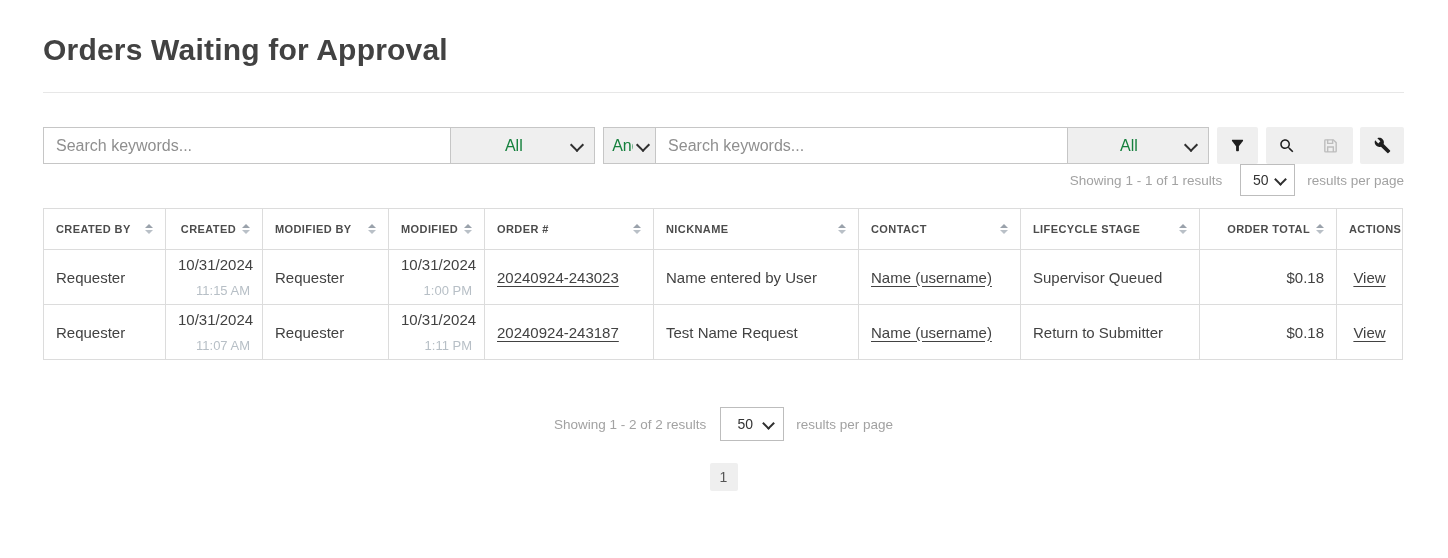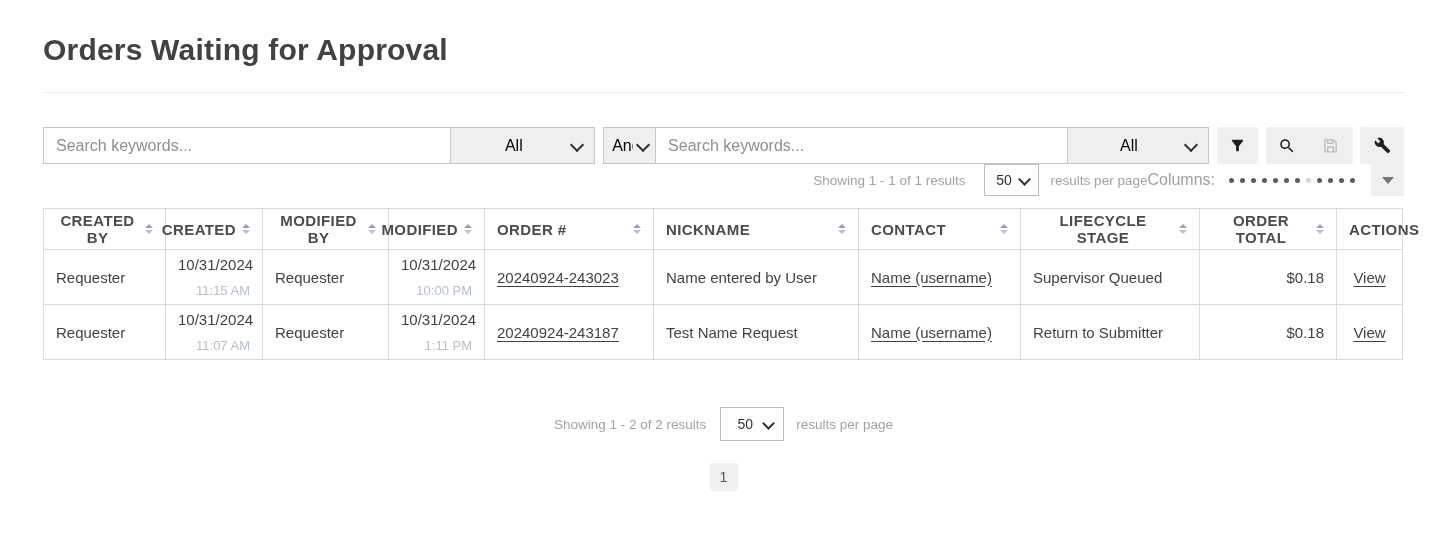--- a/index.html
+++ b/index.html
@@ -28,21 +28,21 @@
   .input-2 { width: 412px; border-left: none; }
   .select-wrap { position: relative; display: inline-block; height: 37px; }
   .select-wrap::after {
     content: ""; position: absolute; right: 13px; top: 13px; width: 8px; height: 8px;
     border-left: 2px solid #2f2f2f; border-bottom: 2px solid #2f2f2f;
     transform: rotate(-45deg); pointer-events: none;
   }
   .select-wrap select {
     appearance: none; -webkit-appearance: none; -moz-appearance: none;
     height: 37px; width: 100%; border: 1px solid #c6c6c6; background: #efefef;
-    font-size: 16px; color: #000000; font-family: inherit; outline: none;
+    font-size: 16px; color: #15803d; font-family: inherit; outline: none;
     padding: 0 30px 0 12px; text-align: center; text-align-last: center;
   }
   .col-select-1 { width: 145px; margin-left: -1px; }
   .operator-select { width: 53px; margin-left: 8px; }
   .operator-select::after { right: 8px; }
   .operator-select select { padding: 0 22px 0 8px; }
   .col-select-2 { width: 143px; margin-left: -1px; }
 
   .icon-btn {
     height: 37px; border: none; background: #efefef; border-radius: 2px;
@@ -75,21 +75,21 @@
   .dot.off { background: #d4d4d4; }
   .columns-dd-btn {
     width: 33px; height: 32px; background: #efefef; border: none; border-radius: 2px;
     display: inline-flex; align-items: center; justify-content: center; cursor: pointer;
   }
   .caret-down { width: 0; height: 0; border-left: 6px solid transparent; border-right: 6px solid transparent; border-top: 7px solid #757575; }
 
   
   table.orders { border-collapse: collapse; table-layout: fixed; width: 1359px; margin-top: 12px; }
   table.orders th, table.orders td { border: 1px solid #dcdcdc; }
-  th { height: 41px; padding: 0 12px; font-size: 15px; font-weight: bold; color: #4c4c4c; letter-spacing: .4px; background: #fff; }
+  th { height: 41px; padding: 0 12px; font-size: 11px; font-weight: bold; color: #4c4c4c; letter-spacing: .4px; background: #fff; }
   .th-inner { display: flex; align-items: center; justify-content: space-between; gap: 6px; }
   .th-inner.right { justify-content: flex-end; }
   .th-inner.center { justify-content: flex-start; }
   .sort { display: inline-flex; flex-direction: column; align-items: center; gap: 2px; cursor: pointer; flex: none; }
   .sort i { display: block; width: 0; height: 0; border-left: 4px solid transparent; border-right: 4px solid transparent; }
   .sort .up { border-bottom: 4px solid #9aa2ab; }
   .sort .down { border-top: 4px solid #b9c0c7; }
 
   td { height: 51px; padding: 6px 12px; font-size: 15px; color: #424242; vertical-align: middle; background: #fff; }
   td.right { text-align: right; }
@@ -171,40 +171,20 @@
 <div class="info-row">
   <div class="showing-group">
     <span class="muted">Showing 1 - 1 of 1 results</span>
     <span class="select-wrap per-page-wrap">
       <select>
         <option>50</option>
       </select>
     </span>
     <span class="muted per-page-label">results per page</span>
   </div>
-  <div class="columns-group">
-    <span class="columns-label">Columns:</span>
-    <span class="dots">
-        <span class="dot"></span>
-        <span class="dot"></span>
-        <span class="dot"></span>
-        <span class="dot"></span>
-        <span class="dot"></span>
-        <span class="dot"></span>
-        <span class="dot"></span>
-        <span class="dot off"></span>
-        <span class="dot"></span>
-        <span class="dot"></span>
-        <span class="dot"></span>
-        <span class="dot"></span>
-      </span>
-    <button class="columns-dd-btn" title="Columns">
-      <span class="caret-down"></span>
-    </button>
-  </div>
 </div>
 
 <table class="orders">
   <colgroup>
     <col style="width:122px">
       <col style="width:97px">
       <col style="width:126px">
       <col style="width:96px">
     <col style="width:169px">
       <col style="width:205px">
@@ -306,21 +286,21 @@
   <tbody>
     <tr>
       <td>Requester</td>
       <td class="right">
         <span class="dt-date">10/31/2024</span>
         <span class="dt-time">11:15 AM</span>
       </td>
       <td>Requester</td>
       <td class="right">
         <span class="dt-date">10/31/2024</span>
-        <span class="dt-time">10:00 PM</span>
+        <span class="dt-time">1:00 PM</span>
       </td>
       <td><a href="#" class="cell-link">20240924-243023</a></td>
       <td>Name entered by User</td>
       <td><a href="#" class="cell-link">Name (username)</a></td>
       <td>Supervisor Queued</td>
       <td class="right">$0.18</td>
       <td class="center"><a href="#" class="cell-link">View</a></td>
     </tr>
     <tr>
       <td>Requester</td>

